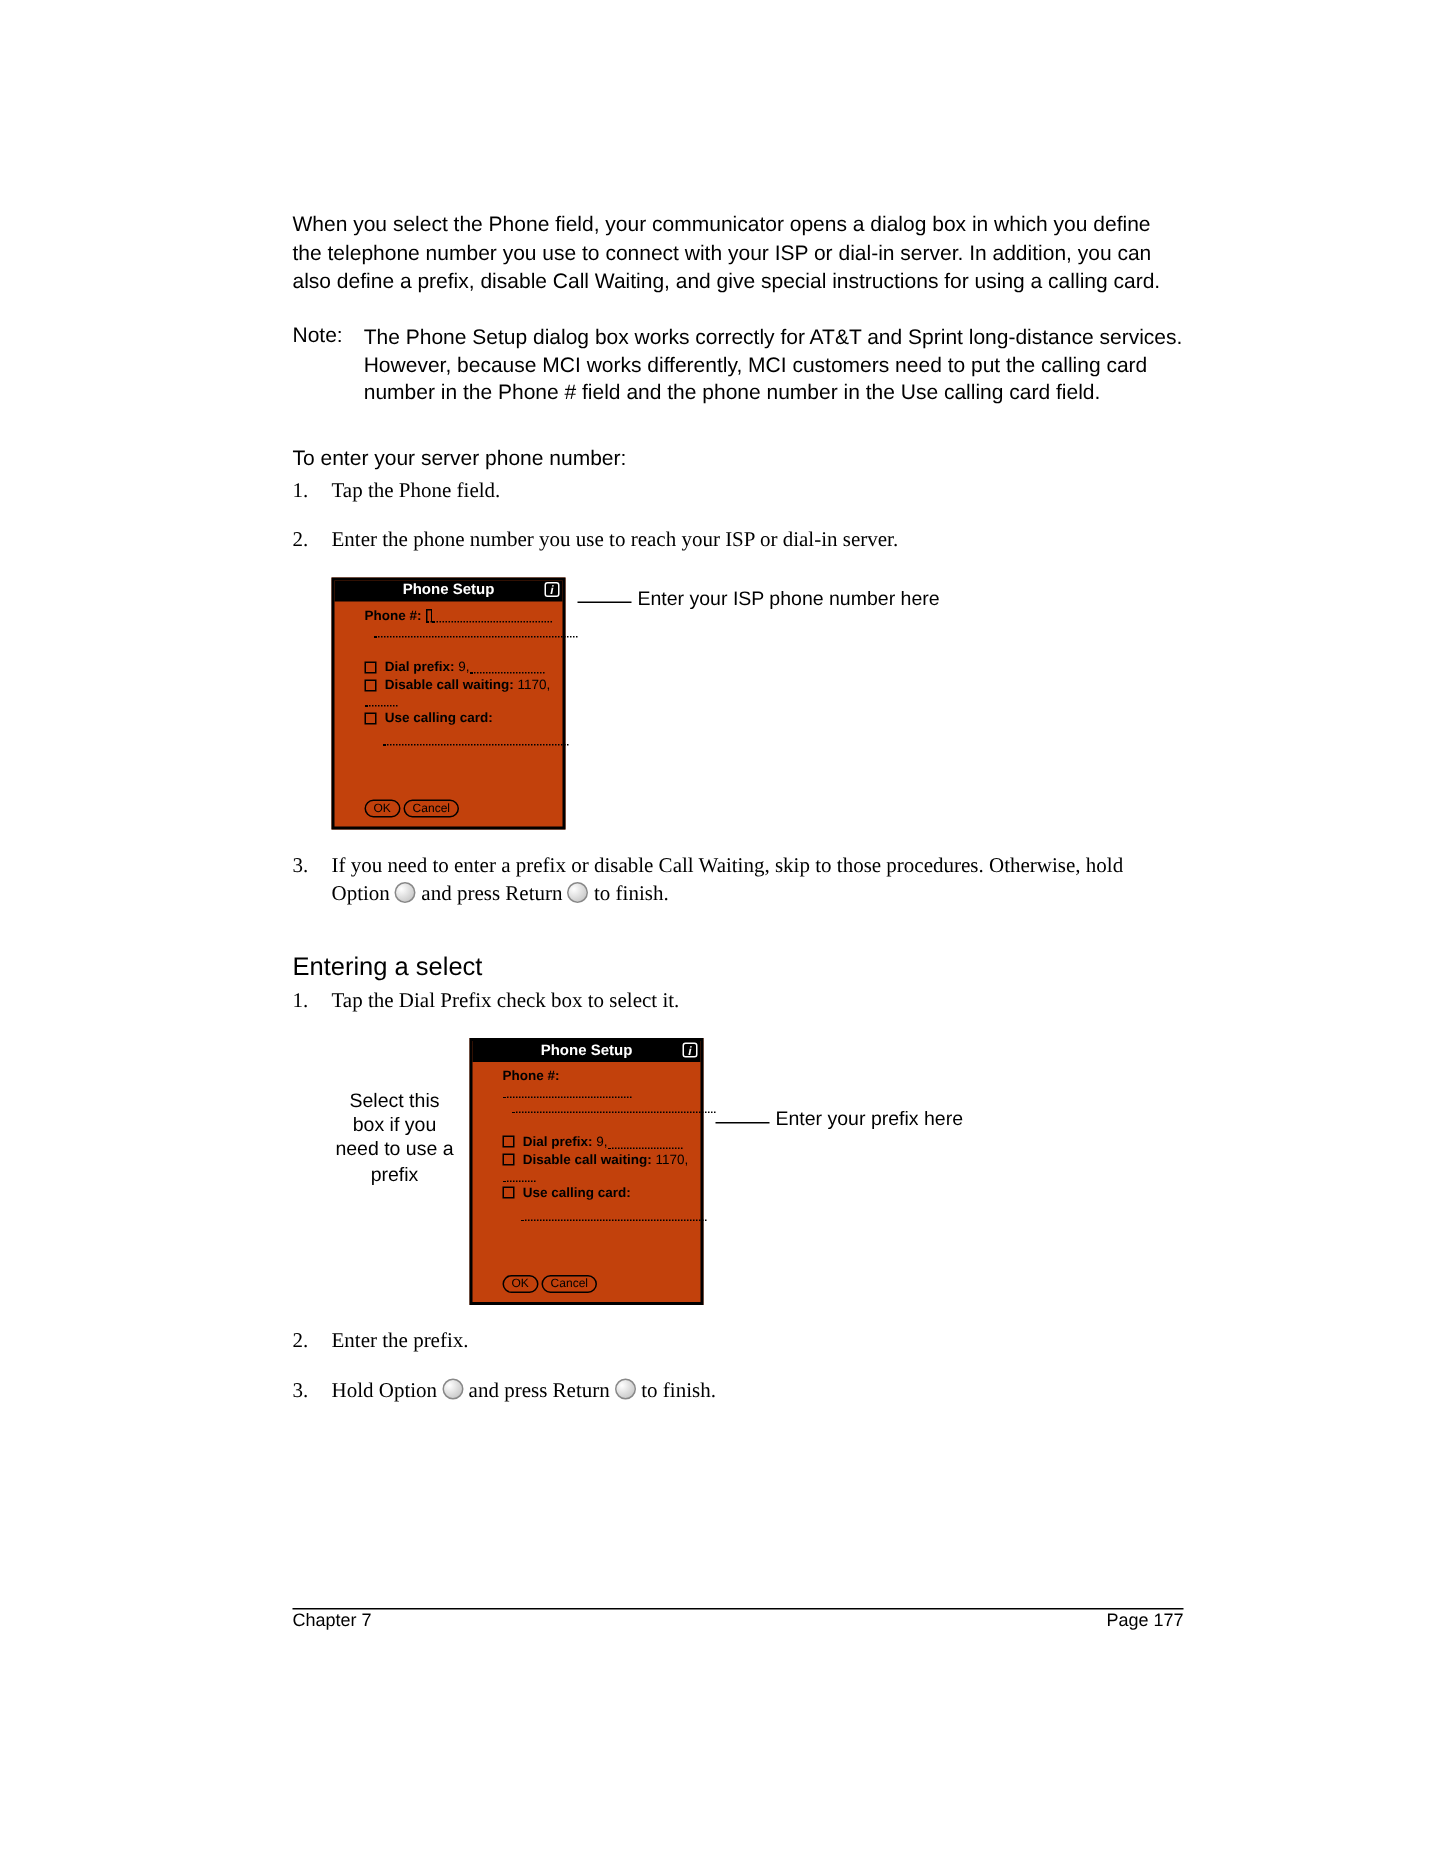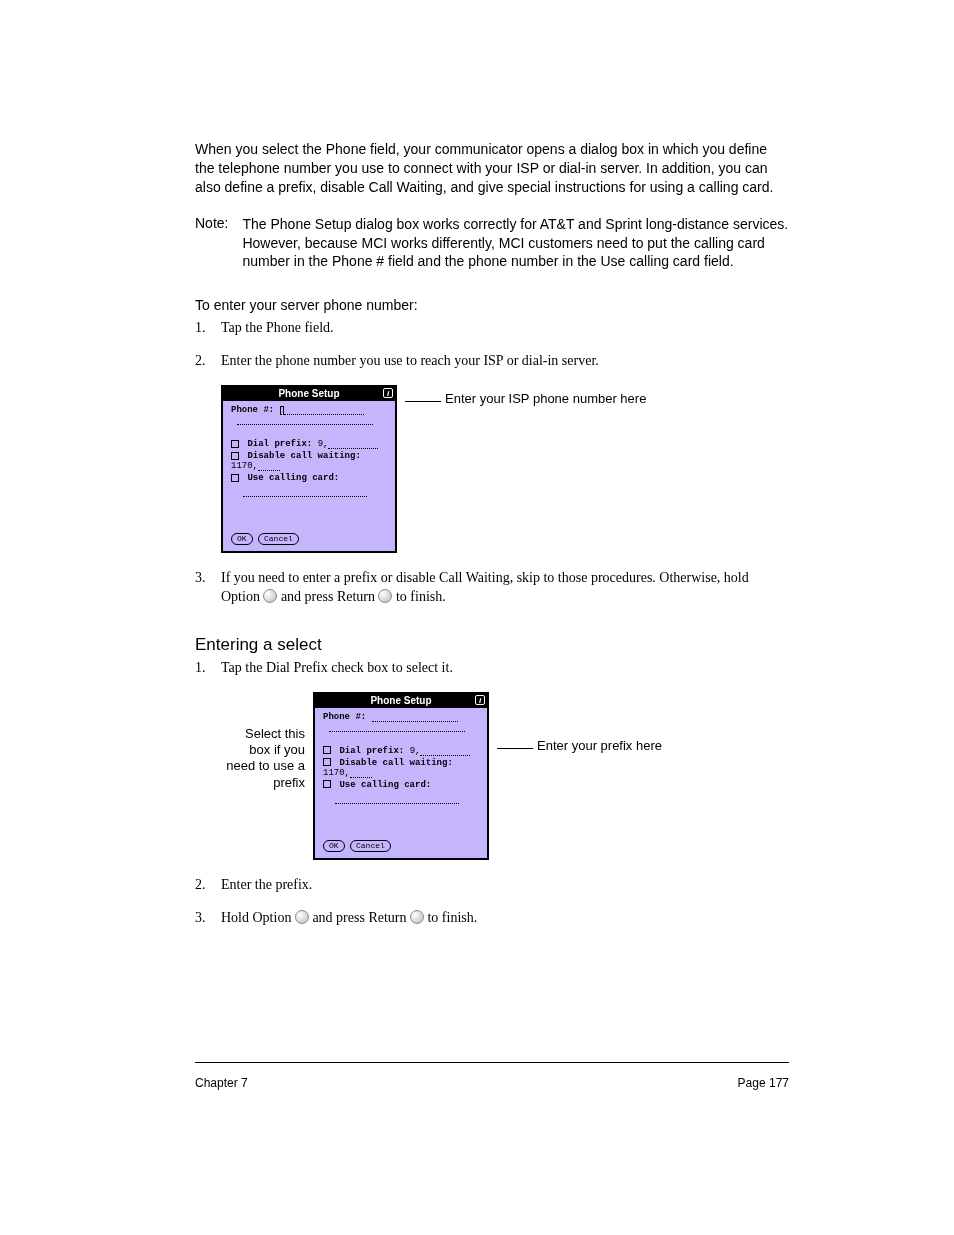--- a/index.html
+++ b/index.html
@@ -64,28 +64,28 @@
   }
   .fig-wrap {
     margin: 0 0 16px 26px;
     display: flex;
     align-items: flex-start;
     gap: 8px;
   }
   .fig-lcall {
     font-size: 13px;
     line-height: 1.25;
-    text-align: right;
+    text-align: center;
     width: 84px;
     padding-top: 34px;
   }
   .dialog {
     border: 2px solid #000;
-    width: 176px;
-    background: #c4b5fd;
+    width: 156px;
+    background: #c2410c;
   }
   .dialog .titlebar {
     background: #000;
     color: #fff;
     font-family: Arial, sans-serif;
     font-weight: bold;
     font-size: 10px;
     text-align: center;
     position: relative;
     height: 14px;
@@ -99,22 +99,22 @@
     height: 10px;
     border: 1px solid #fff;
     border-radius: 2px;
     font-size: 8px;
     line-height: 9px;
     text-align: center;
     font-weight: bold;
     font-style: italic;
   }
   .dialog .dbody {
-    padding: 4px 6px 6px 8px;
-    font-family: Liberation Mono, monospace;
+    padding: 4px 6px 6px 20px;
+    font-family: Liberation Sans, sans-serif;
     font-size: 9px;
     font-weight: bold;
   }
   .drow { margin-bottom: 2px; }
   .drow.phone { margin-bottom: 14px; }
   .dotted {
     display: inline-block;
     border-bottom: 1px dotted #000;
     height: 9px;
     vertical-align: bottom;
@@ -174,21 +174,21 @@
     width: 14px;
     height: 14px;
     border: 1px solid #888;
     border-radius: 50%;
     background: radial-gradient(circle at 30% 30%, #fff, #bbb);
     vertical-align: -2px;
   }
   .footer {
     border-top: 1px solid #000;
     margin: 60px 165px 0 195px;
-    padding-top: 13px;
+    padding-top: 0;
     display: flex;
     justify-content: space-between;
     font-size: 12px;
   }
   .call-anchor { position: relative; }
 </style>
 </head>
 <body>
 
 <div class="page">

